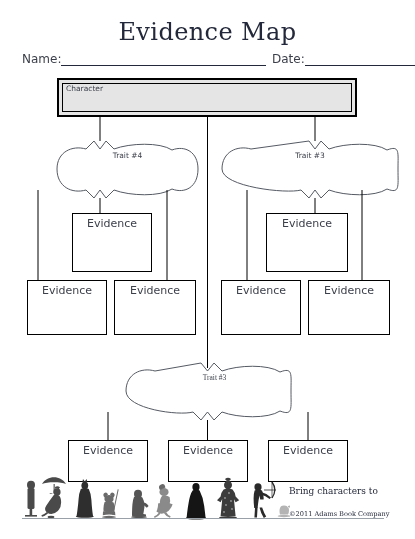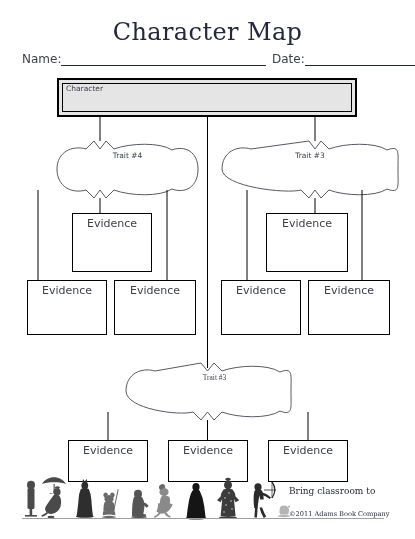--- a/index.html
+++ b/index.html
@@ -169,21 +169,21 @@
     top: 472px;
     width: 270px;
     height: 48px;
   }
 </style>
 </head>
 <body>
 
 <div id="sheet">
 
-  <div id="page-title">Character Map</div>
+  <div id="page-title">Evidence Map</div>
 
   <div class="field-row" id="name-field">
     <span class="field-label">Name:</span><span class="field-rule"></span>
   </div>
 
   <div class="field-row" id="date-field">
     <span class="field-label">Date:</span><span class="field-rule"></span>
   </div>
 
   <div id="character-box">
@@ -375,18 +375,18 @@
         <path d="M260 36 q4.6 -2.6 8.6 0 q1 3.6 -0.6 6.4 l-8 0 q-1 -3.4 0 -6.4 Z"></path>
         <path d="M268 34 q3.6 -1.6 4.6 1.4 l-1.8 1.4 q-1 -1.8 -3 -1.4 Z"></path>
         <ellipse cx="264" cy="44" rx="6.4" ry="1.2"></ellipse>
       </g>
     </g>
   </svg>
 
   <div id="footer-rule"></div>
 
   <div id="footer-tagline">
-    <div>Bring classroom to</div>
+    <div>Bring characters to</div>
   </div>
 
   <div id="footer-copyright">©2011 Adams Book Company</div>
 
 </div>
 
 </body></html>

